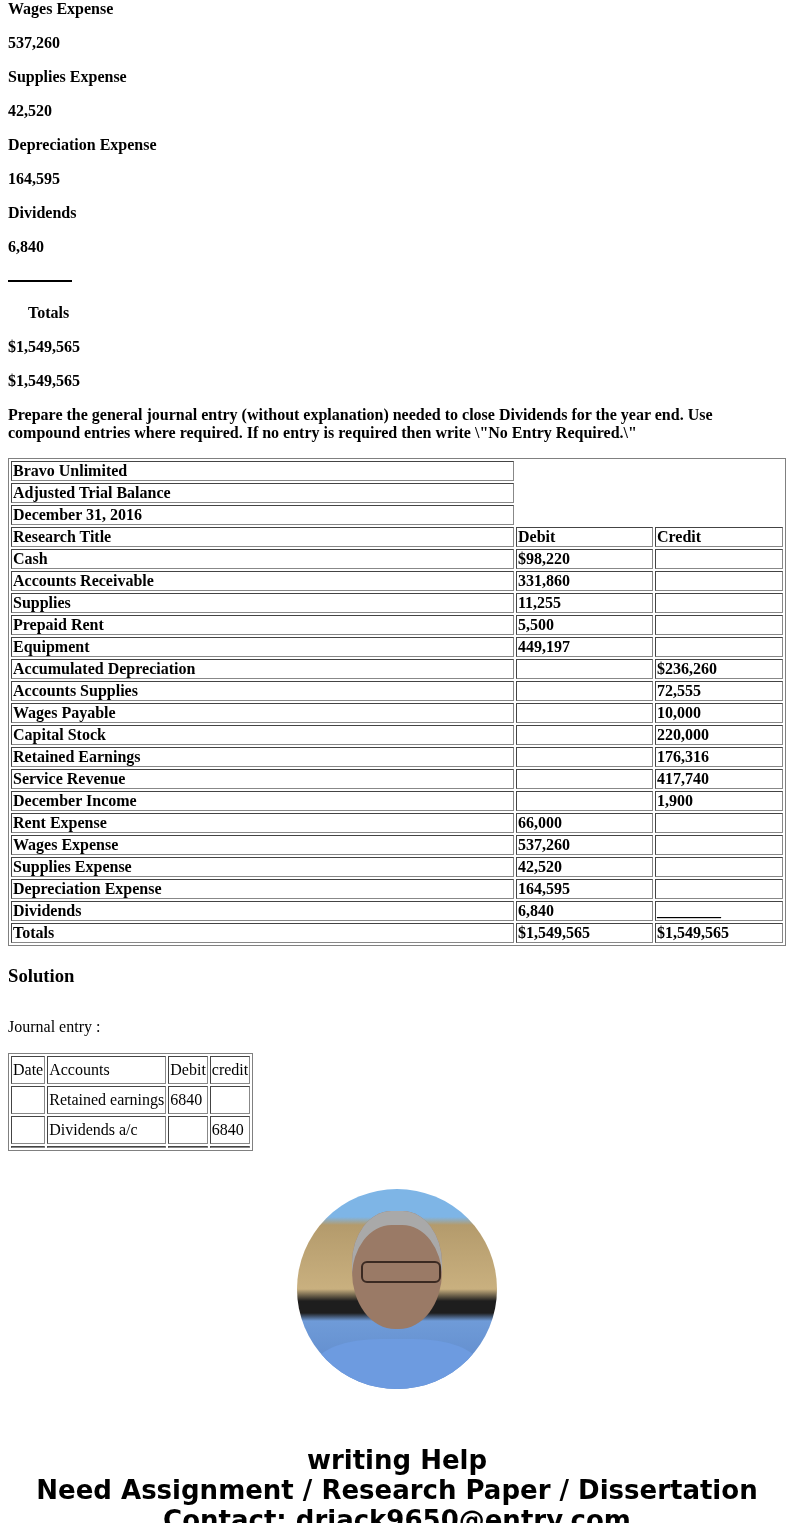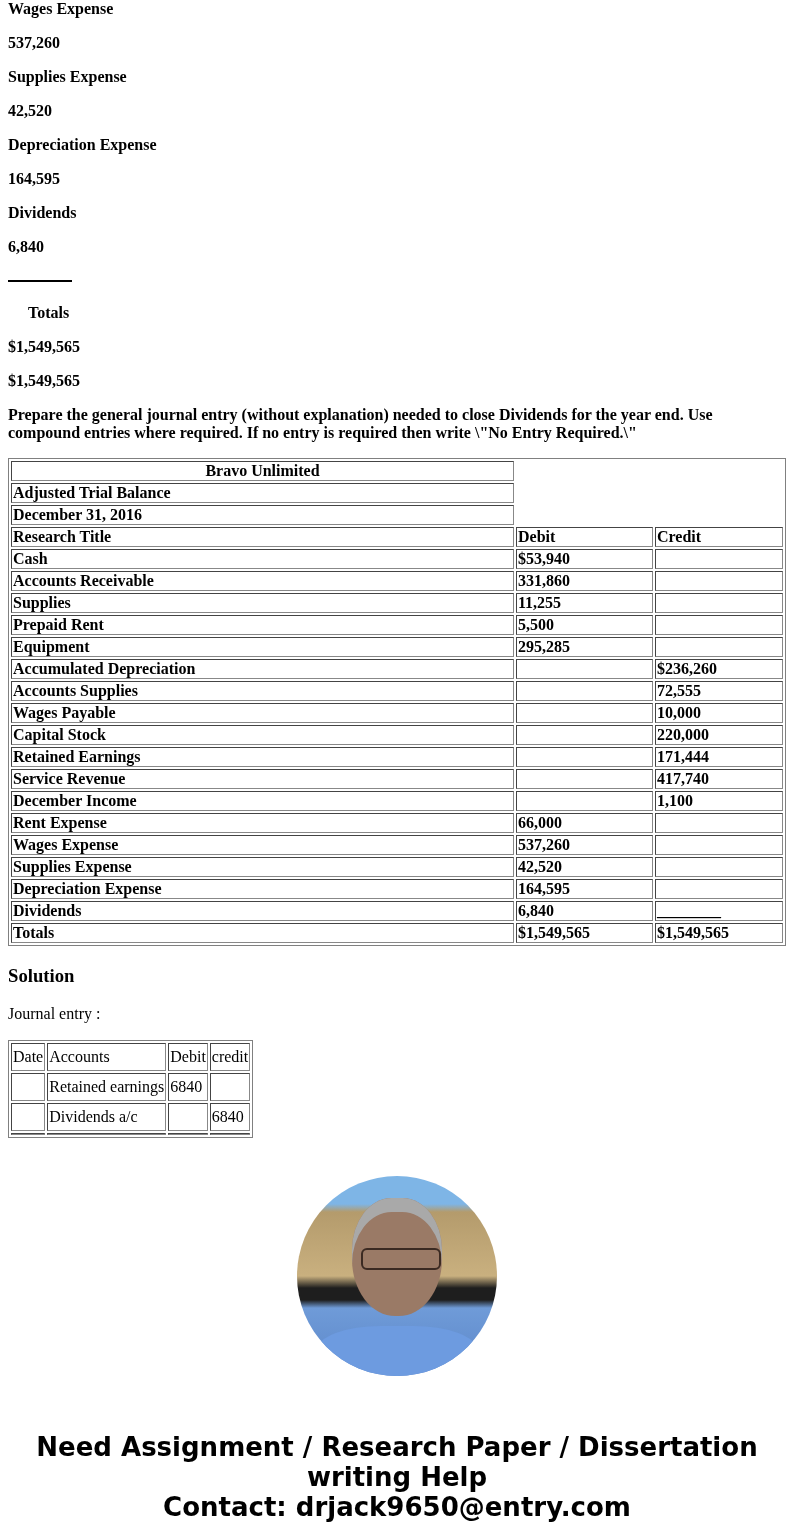--- a/index.html
+++ b/index.html
@@ -32,24 +32,24 @@
     table.tb td {
       border: 1px solid #444;
       border-right-color: #888;
       border-bottom-color: #888;
       padding: 0 1px;
       height: 18px;
       line-height: 18px;
       vertical-align: middle;
     }
     table.tb td.blank { border: none; }
-    .col-title { width: 499px; text-align: center; }
+    .col-title { width: 499px; }
     .col-debit { width: 133px; }
     .col-credit { width: 124px; }
-    h3.solution { font-size: 18.7px; margin: 19px 0 18px 0; font-weight: bold; }
+    h3.solution { font-size: 18.7px; margin: 19px 0 31px 0; font-weight: bold; }
     .je-label { margin: 0 0 17px 0; }
     table.je {
       border: 1px solid #808080;
       border-collapse: separate;
       border-spacing: 2px;
     }
     table.je td {
       border: 1px solid #444;
       border-right-color: #888;
       border-bottom-color: #888;
@@ -125,41 +125,41 @@
     <tr>
       <td>December 31, 2016</td>
     </tr>
     <tr>
       <td>Research Title</td>
       <td class="col-debit">Debit</td>
       <td class="col-credit">Credit</td>
     </tr>
     <tr>
           <td>Cash</td>
-          <td>$53,940</td>
+          <td>$98,220</td>
           <td></td>
         </tr>
     <tr>
           <td>Accounts Receivable</td>
           <td>331,860</td>
           <td></td>
         </tr>
     <tr>
           <td>Supplies</td>
           <td>11,255</td>
           <td></td>
         </tr>
     <tr>
           <td>Prepaid Rent</td>
           <td>5,500</td>
           <td></td>
         </tr>
     <tr>
           <td>Equipment</td>
-          <td>295,285</td>
+          <td>449,197</td>
           <td></td>
         </tr>
     <tr>
           <td>Accumulated Depreciation</td>
           <td></td>
           <td>$236,260</td>
         </tr>
     <tr>
           <td>Accounts Supplies</td>
           <td></td>
@@ -171,31 +171,31 @@
           <td>10,000</td>
         </tr>
     <tr>
           <td>Capital Stock</td>
           <td></td>
           <td>220,000</td>
         </tr>
     <tr>
           <td>Retained Earnings</td>
           <td></td>
-          <td>171,444</td>
+          <td>176,316</td>
         </tr>
     <tr>
           <td>Service Revenue</td>
           <td></td>
           <td>417,740</td>
         </tr>
     <tr>
           <td>December Income</td>
           <td></td>
-          <td>1,100</td>
+          <td>1,900</td>
         </tr>
     <tr>
           <td>Rent Expense</td>
           <td>66,000</td>
           <td></td>
         </tr>
     <tr>
           <td>Wages Expense</td>
           <td>537,260</td>
           <td></td>
@@ -257,18 +257,18 @@
 
   <div class="avatar-wrap">
     <div class="avatar">
       <div class="shirt"></div>
       <div class="head"></div>
       <div class="glasses"></div>
     </div>
   </div>
 
   <div class="promo">
+    <div>writing Help</div>
     <div>Need Assignment / Research Paper / Dissertation</div>
-    <div>writing Help</div>
     <div>Contact: drjack9650@entry.com</div>
   </div>
 
 </div>
 
 </body></html>

